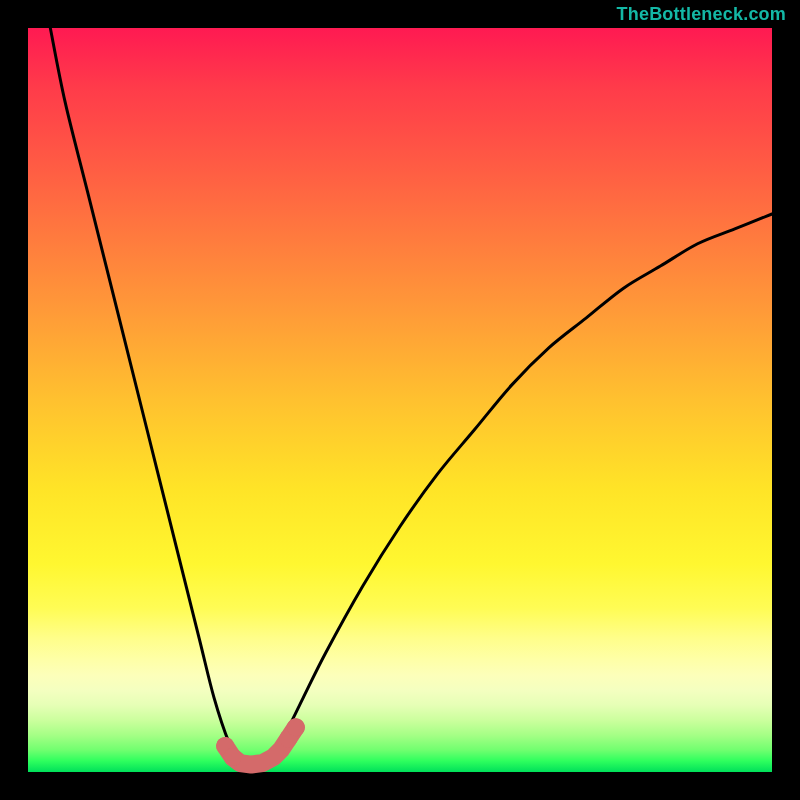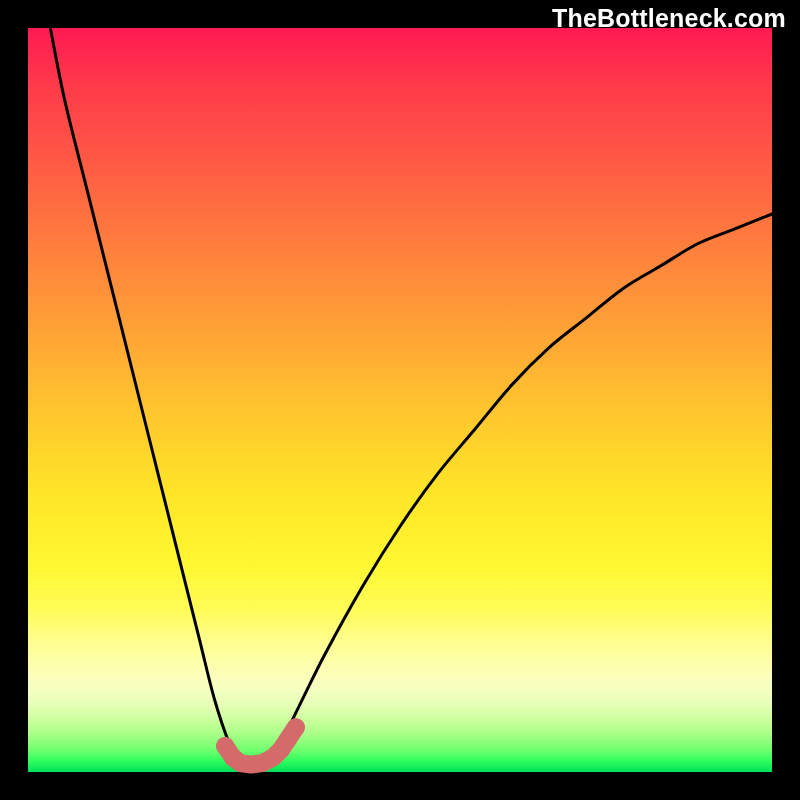--- a/index.html
+++ b/index.html
@@ -14,22 +14,22 @@
   .outer {
     position: relative;
     width: 800px;
     height: 800px;
     background: #000;
   }
   .watermark {
     position: absolute;
     top: 4px;
     right: 14px;
-    color: #ffffff;
-    font-size: 25px;
+    color: #14b8a6;
+    font-size: 18px;
     font-weight: 600;
     letter-spacing: 0.2px;
     z-index: 5;
   }
   .plot-area {
     position: absolute;
     left: 28px;
     top: 28px;
     width: 744px;
     height: 744px;

